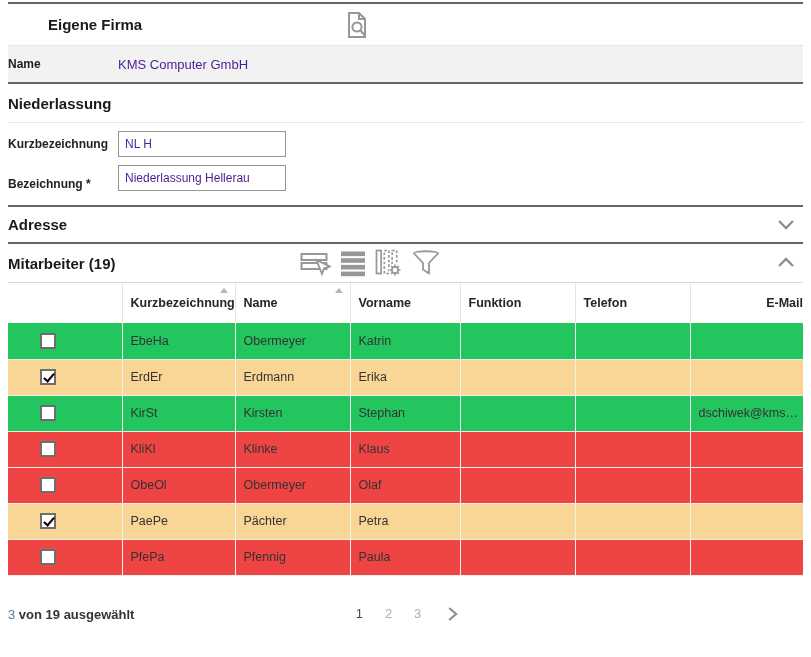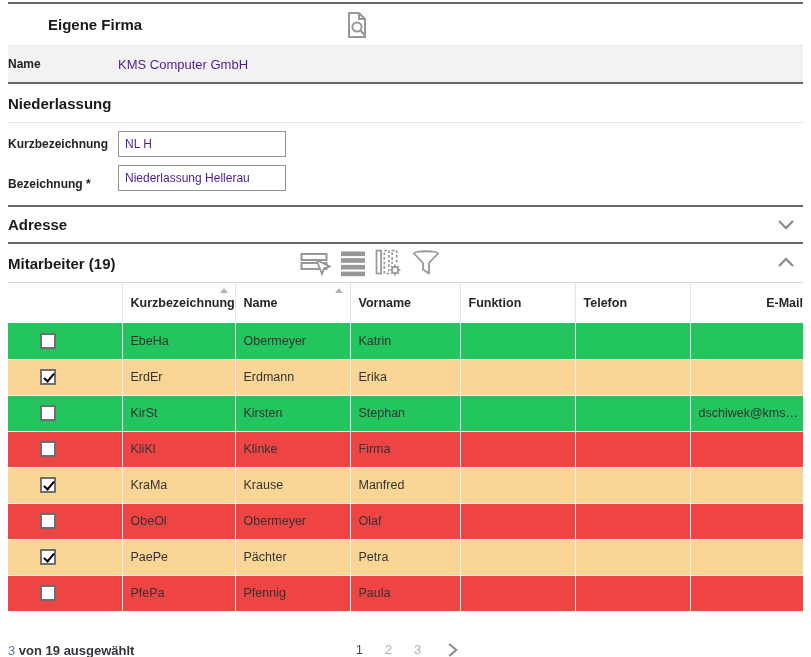--- a/index.html
+++ b/index.html
@@ -231,30 +231,21 @@
             <td>Kirsten</td>
             <td>Stephan</td>
             <td></td>
             <td></td>
             <td>dschiwek@kms…</td>
           </tr>
           <tr class="even">
             <td class="cb-cell"><input type="checkbox" class="cb" style=""></td>
             <td>KliKl</td>
             <td>Klinke</td>
-            <td>Firma</td>
-            <td></td>
-            <td></td>
-            <td></td>
-          </tr>
-          <tr class="sel">
-            <td class="cb-cell"><input type="checkbox" class="cb" checked="" style=""></td>
-            <td>KraMa</td>
-            <td>Krause</td>
-            <td>Manfred</td>
+            <td>Klaus</td>
             <td></td>
             <td></td>
             <td></td>
           </tr>
           <tr class="even">
             <td class="cb-cell"><input type="checkbox" class="cb" style=""></td>
             <td>ObeOl</td>
             <td>Obermeyer</td>
             <td>Olaf</td>
             <td></td>

